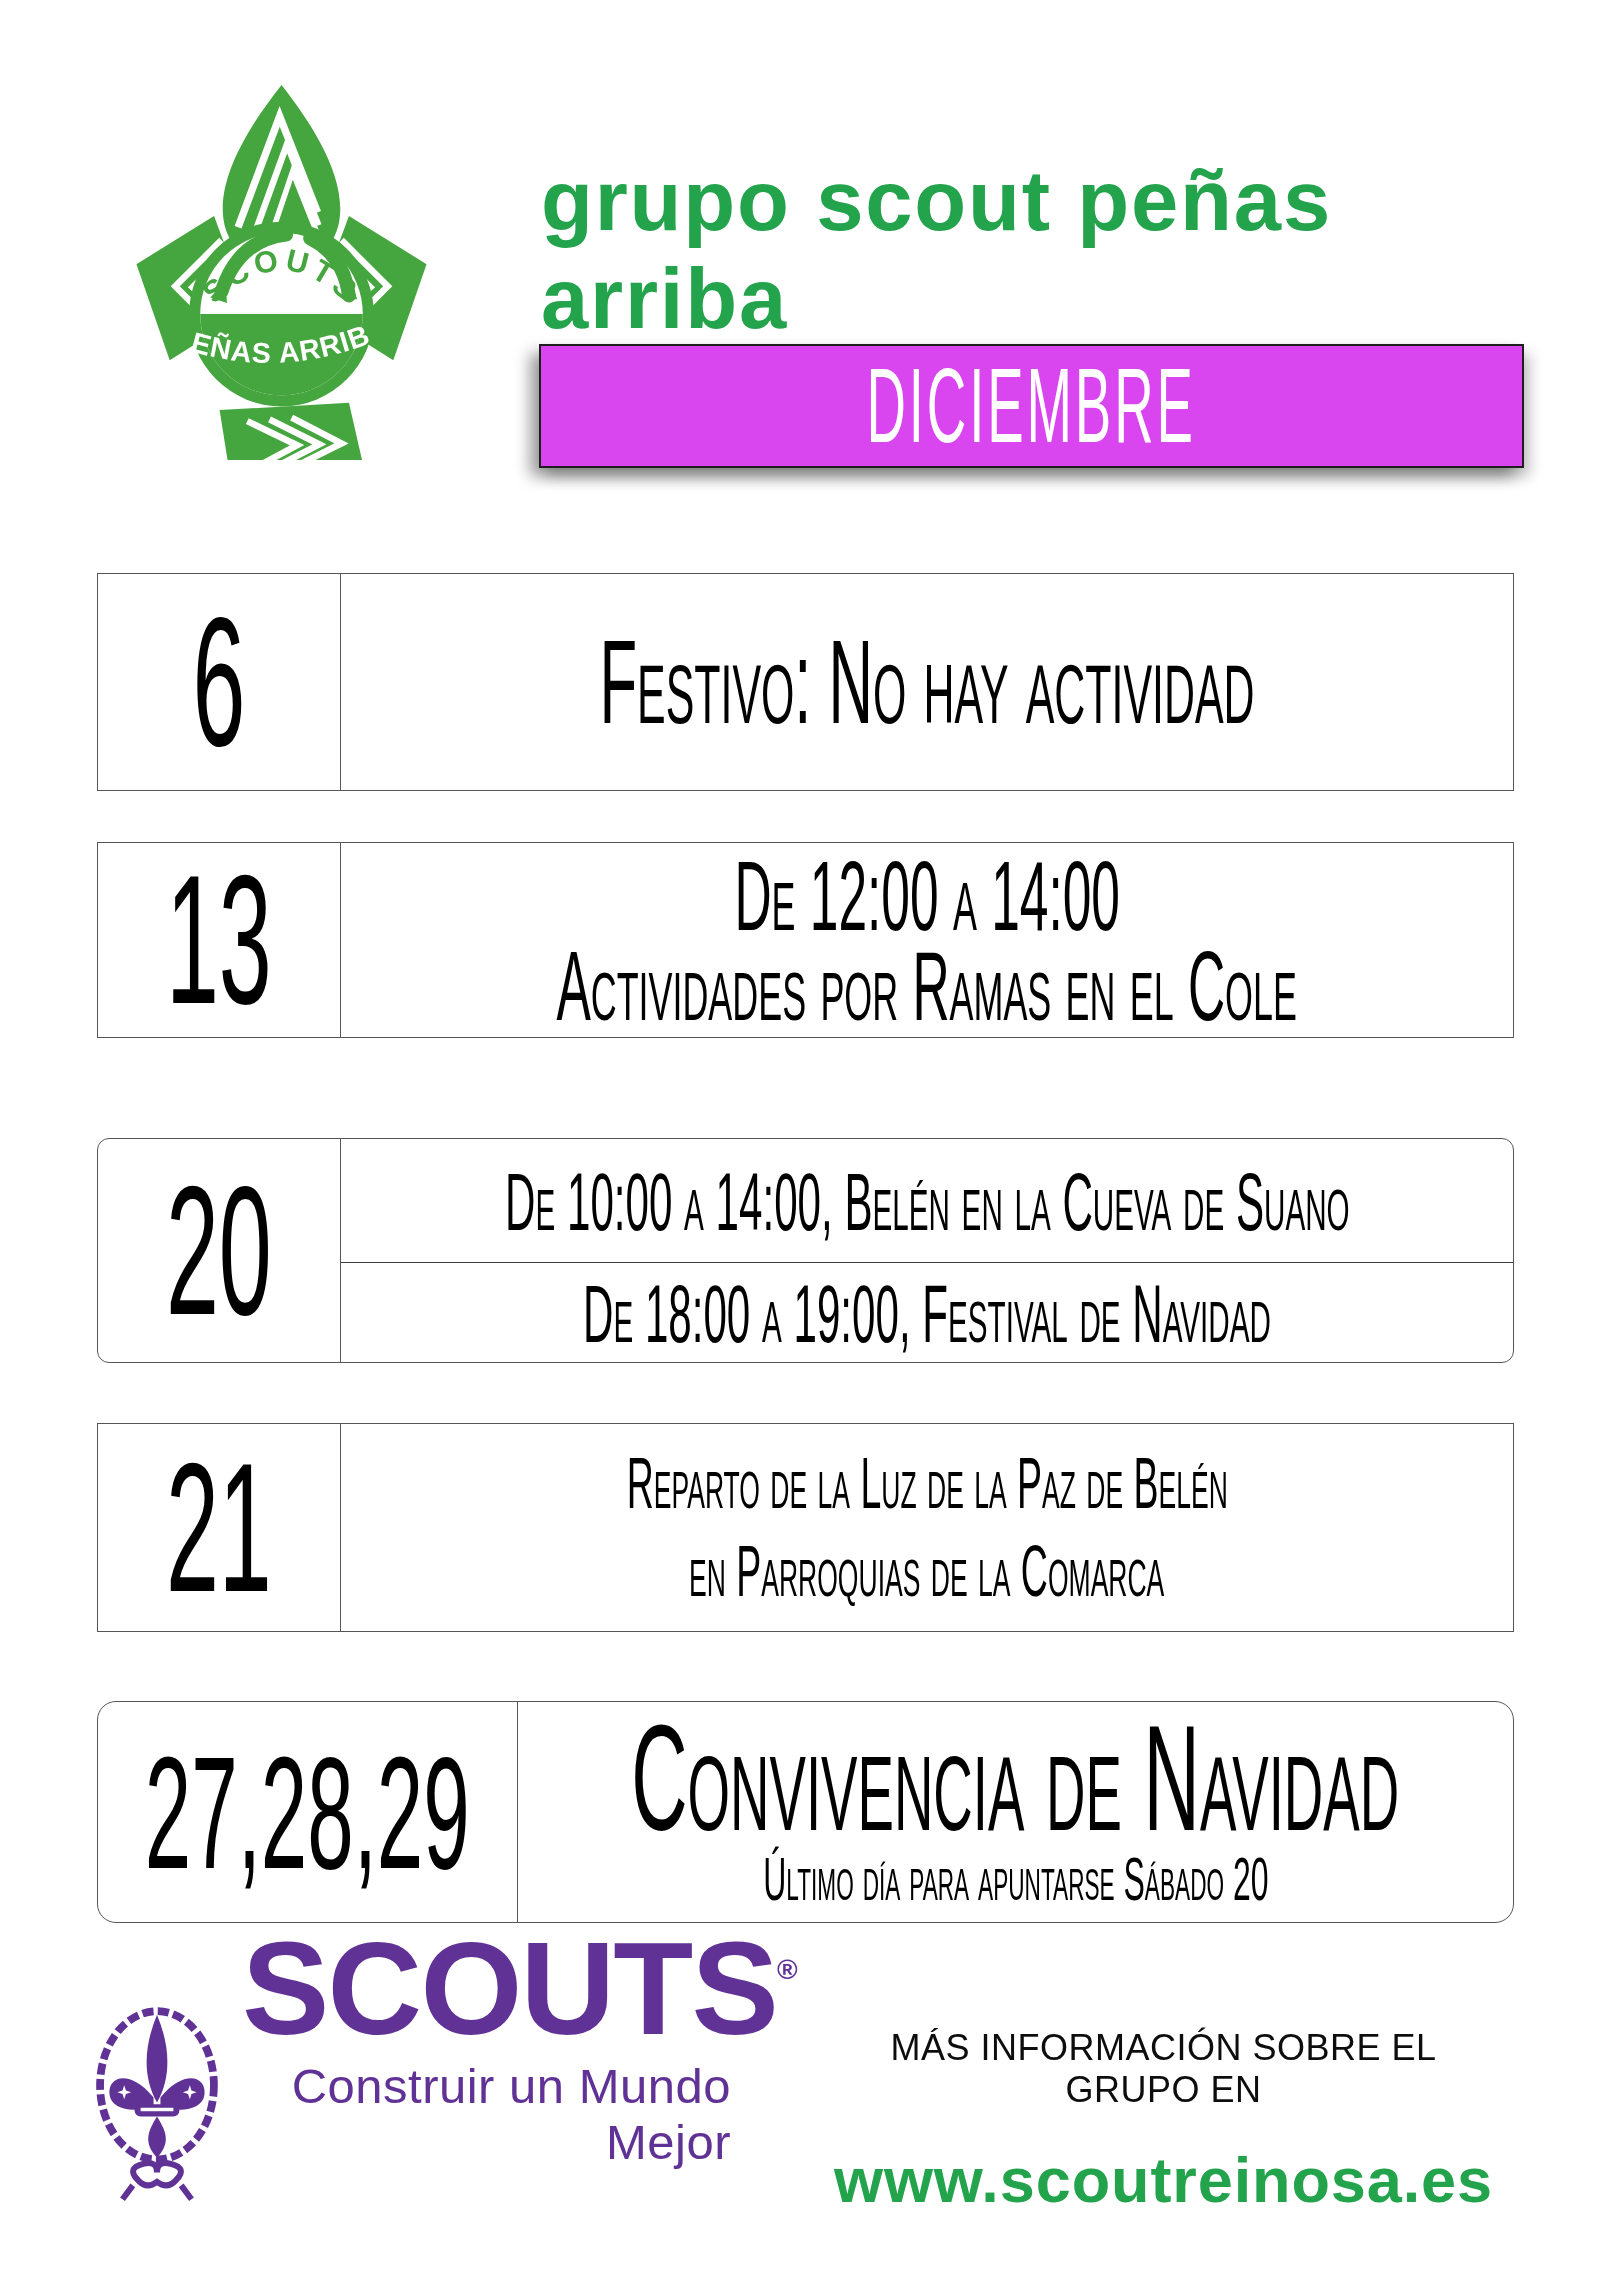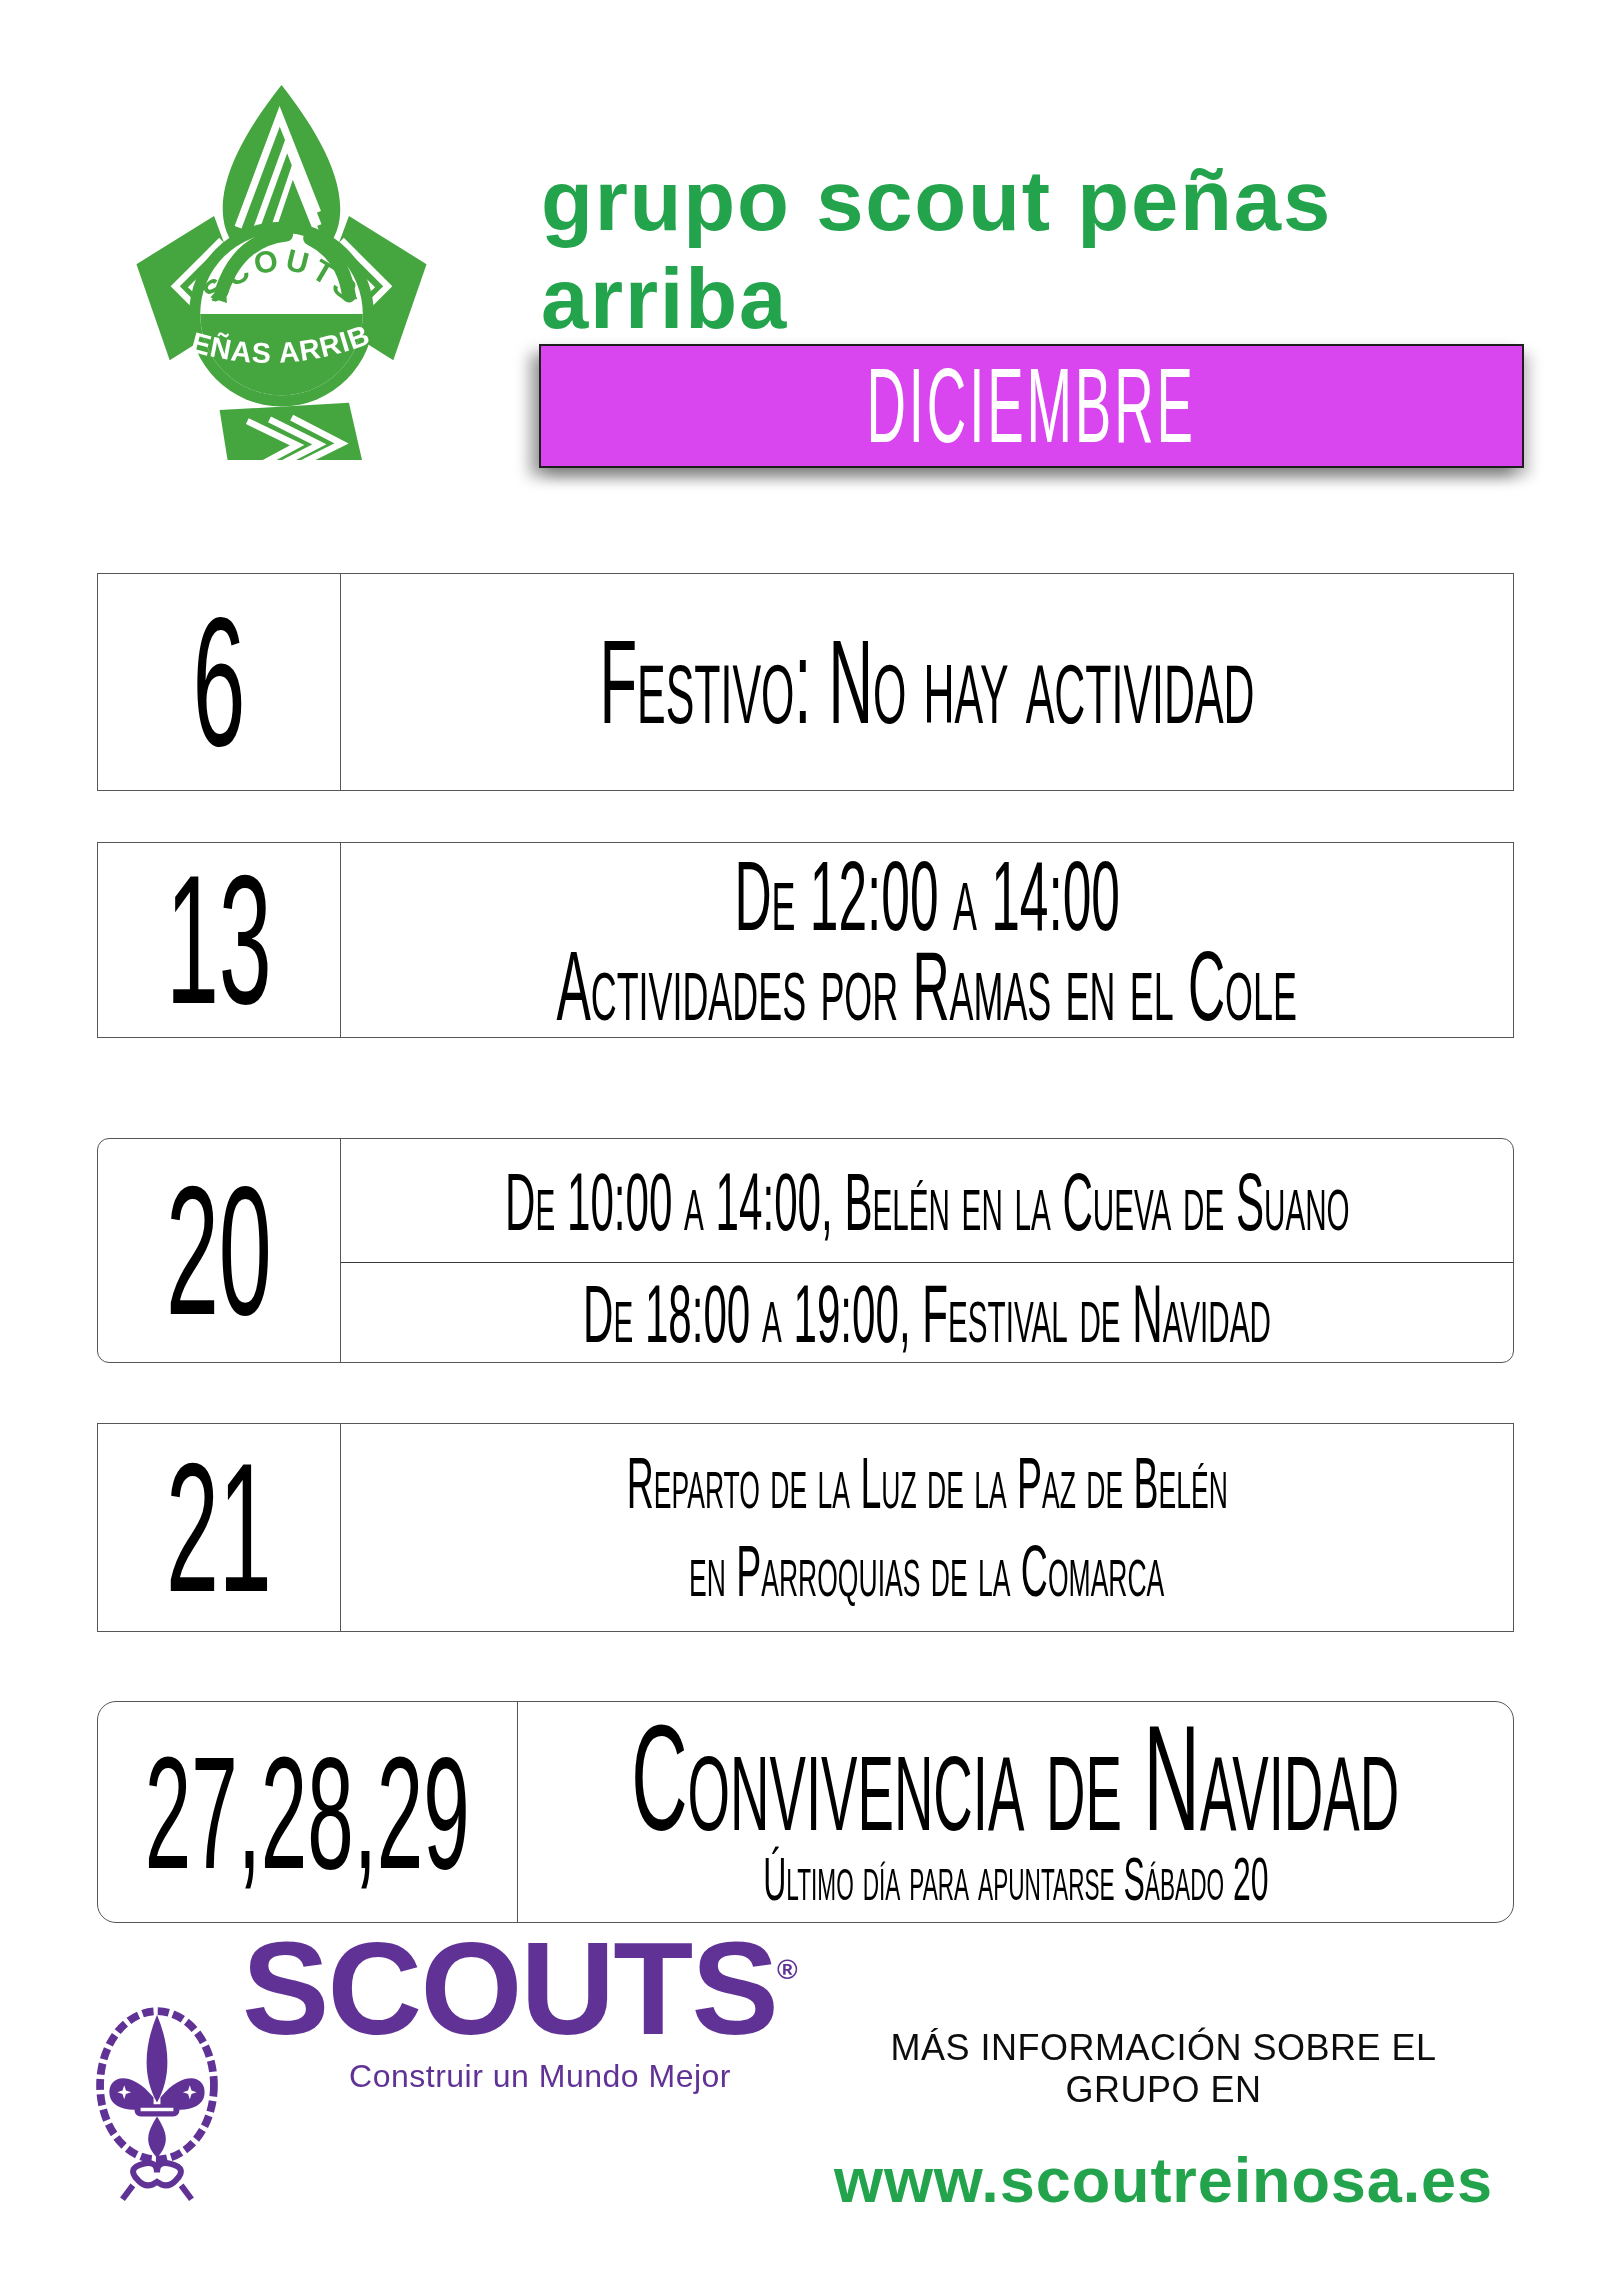--- a/index.html
+++ b/index.html
@@ -50,21 +50,21 @@
   .row-27 .datecell .hand{font-size:107px;}
   .row-27 .title-line{font-size:100px;}
   .row-27 .sub-line{font-size:41px;}
 
   
   .scouts-block{left:242px;top:1923px;width:489px;}
   .scouts-word{color:#613296;font-weight:bold;font-size:131px;line-height:1.0;
                letter-spacing:-1.8px;white-space:nowrap;}
   .scouts-reg{color:#613296;font-weight:bold;font-size:28px;vertical-align:55px;
               letter-spacing:0;}
-  .scouts-tagline{color:#613296;font-size:32px;text-align:right;margin-top:3.7px;
+  .scouts-tagline{color:#613296;font-size:49px;text-align:right;margin-top:3.7px;
                   letter-spacing:0.5px;}
   .info-block{left:831px;top:2027px;width:665px;text-align:center;}
   .info-line{font-size:36px;color:#0d0d0d;letter-spacing:0.5px;}
   .website-line{margin-top:33px;font-size:63px;font-weight:bold;color:#22a34c;
                 letter-spacing:0.9px;}
 </style>
 </head>
 <body>
 
 <div class="abs" style="left:129px;top:72px;width:305px;height:388px;">

